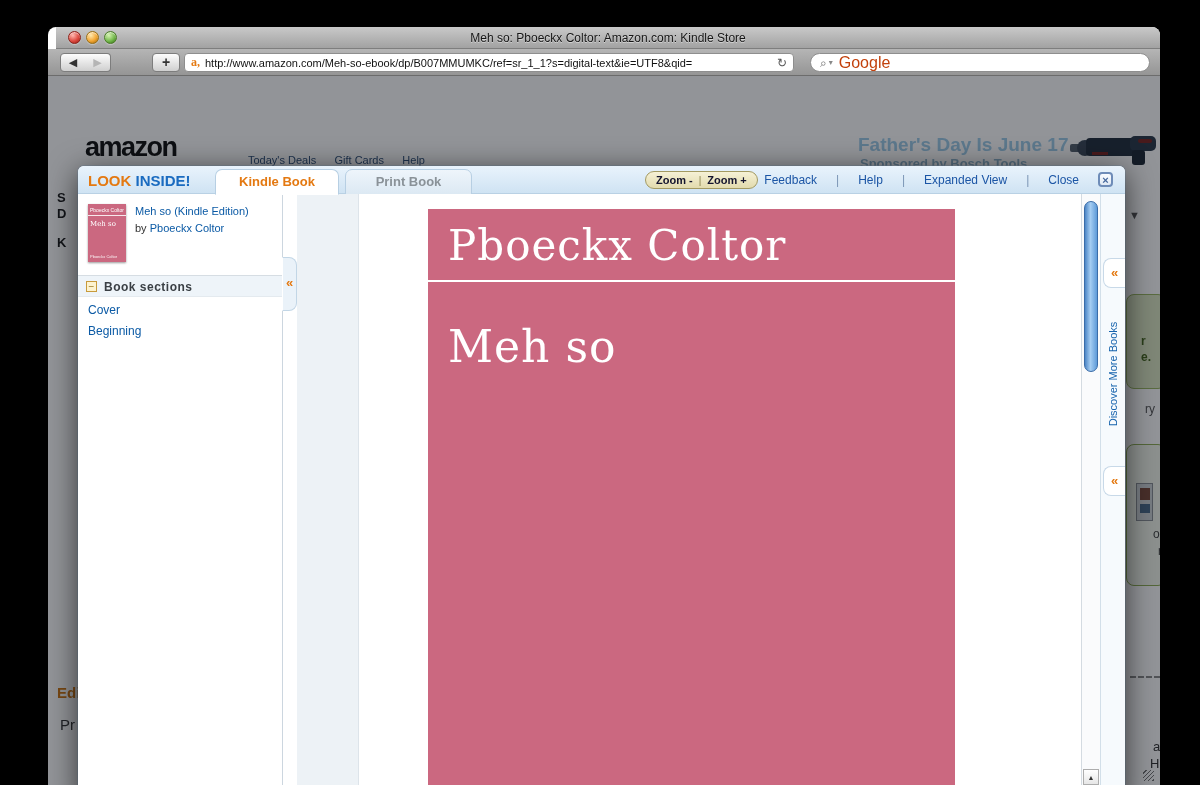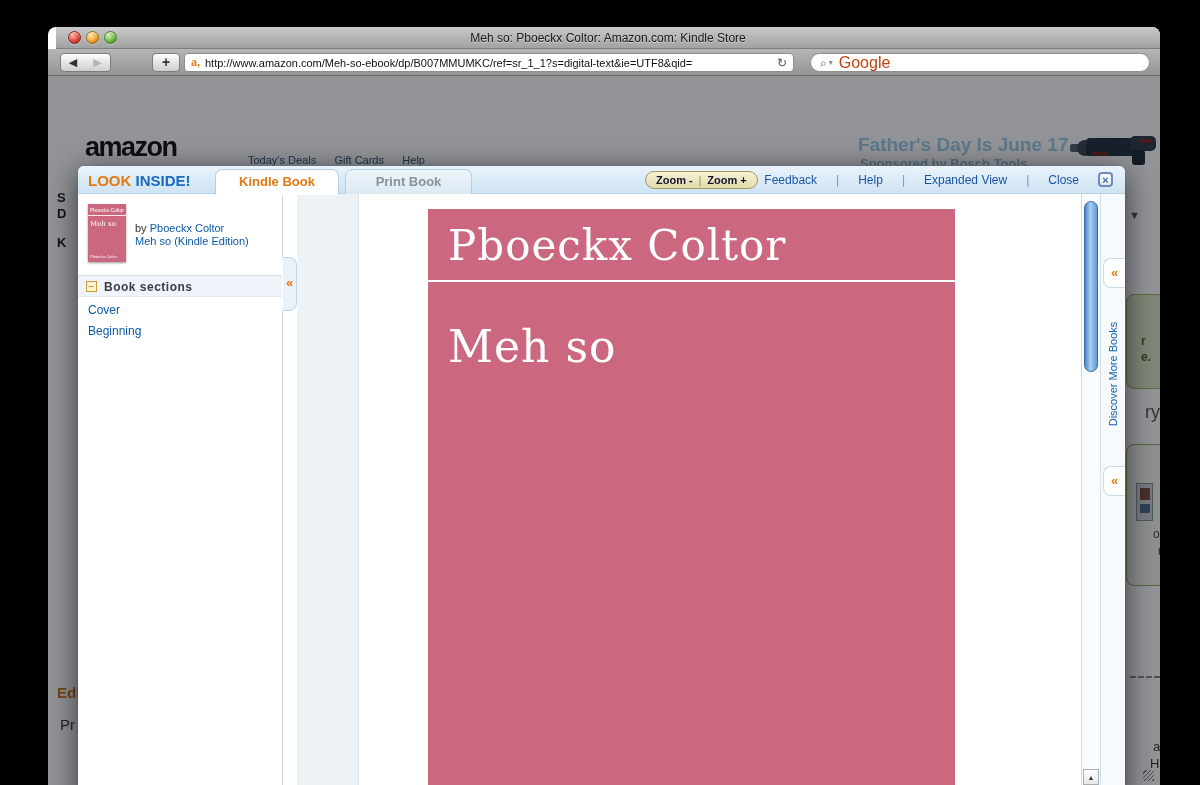--- a/index.html
+++ b/index.html
@@ -48,21 +48,21 @@
     letter-spacing:-1.5px; color:#111; }
   #nav-frag { position:absolute; left:200px; top:78px; font-size:11px; color:#30517a; white-space:pre; }
   #promo-title { position:absolute; left:810px; top:58px; font-size:19px; font-weight:bold; color:#9ecbe8; }
   #promo-sub { position:absolute; left:812px; top:80px; font-size:13px; font-weight:bold; color:#8fb4cc; }
   #drill { position:absolute; left:1020px; top:56px; }
   .dept-letter { position:absolute; left:9px; font-size:13px; font-weight:bold; color:#1a1a1a; }
   #page-ddl { position:absolute; left:1081px; top:133px; font-size:11px; color:#555; }
   #gbox1 { position:absolute; left:1078px; top:218px; width:40px; height:95px;
     background:#dce6c2; border:1px solid #9ab661; border-radius:8px;
     font-size:12px; font-weight:bold; color:#44641e; padding:38px 0 0 14px; line-height:16px; }
-  #frag-ry { position:absolute; left:1097px; top:326px; font-size:18px; color:#555; }
+  #frag-ry { position:absolute; left:1097px; top:326px; font-size:12px; color:#555; }
   #gbox2 { position:absolute; left:1078px; top:368px; width:40px; height:142px;
     border:1px solid #8fae55; border-radius:8px; background:rgba(235,242,220,.55); }
   #gbox2-img { position:absolute; left:9px; top:38px; width:17px; height:38px;
     background:#cdd2d6; border:1px solid #8a8f94; }
   #gbox2-img i { position:absolute; left:3px; top:4px; width:10px; height:12px; background:#7a4a3a; }
   #gbox2-img b { position:absolute; left:3px; top:20px; width:10px; height:9px; background:#4a6a8a; }
   .gbox2-frag { position:absolute; font-size:12px; color:#444; }
   #frag-or { left:26px; top:82px; }
   #frag-r2 { left:31px; top:99px; }
   #dash-line { position:absolute; left:1082px; top:600px; width:30px; border-top:2px dashed #8a8a8a; }
@@ -102,21 +102,21 @@
     text-align:center; line-height:12px; }
 
   #reader-body { position:absolute; left:0; top:28px; right:0; bottom:0; }
   #sidebar { position:absolute; left:0; top:0; width:205px; bottom:0; background:#fff;
     border-right:1px solid #ccd6df; }
   #thumb { position:absolute; left:10px; top:10px; width:38px; height:58px; background:#cb6880;
     box-shadow:0 1px 2px rgba(0,0,0,.4); color:#fff; overflow:hidden; }
   #thumb-author { font-size:5px; padding:3px 2px 2px 2px; border-bottom:1px solid rgba(255,255,255,.85); white-space:nowrap; }
   #thumb-title { font-size:7px; font-family:"DejaVu Serif",serif; padding:4px 2px 0 2px; }
   #thumb-foot { position:absolute; left:2px; bottom:3px; font-size:4px; line-height:5px; opacity:.9; }
-  #sb-book-title { position:absolute; left:57px; top:11px; font-size:11px; color:#0b5aa5; width:145px;margin-top:30px; }
+  #sb-book-title { position:absolute; left:57px; top:11px; font-size:11px; color:#0b5aa5; width:145px; }
   #sb-byline { position:absolute; left:57px; top:28px; font-size:11px; color:#333; }
   #sb-author { color:#0b5aa5; }
   #sections-header { position:absolute; left:0; top:81px; width:100%; height:22px;
     background:#eef4f9; border-top:1px solid #d6dde3; border-bottom:1px solid #e4eaef; }
   #minus-box { position:absolute; left:8px; top:5px; width:11px; height:11px;
     background:#fdf3cf; border:1px solid #c89b3c; color:#9a7a20; font-size:10px;
     line-height:9px; text-align:center; }
   #sections-label { position:absolute; left:26px; top:4px; font-size:12px; font-weight:bold; color:#3a3f44;
     letter-spacing:.5px; }
   .section-link { position:absolute; left:10px; font-size:12px; color:#0b5aa5; }

